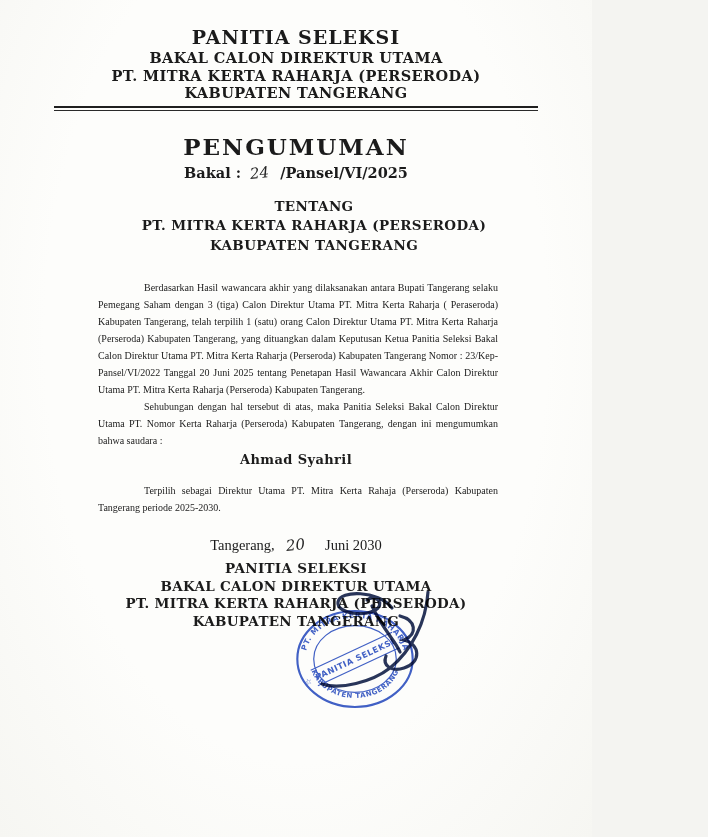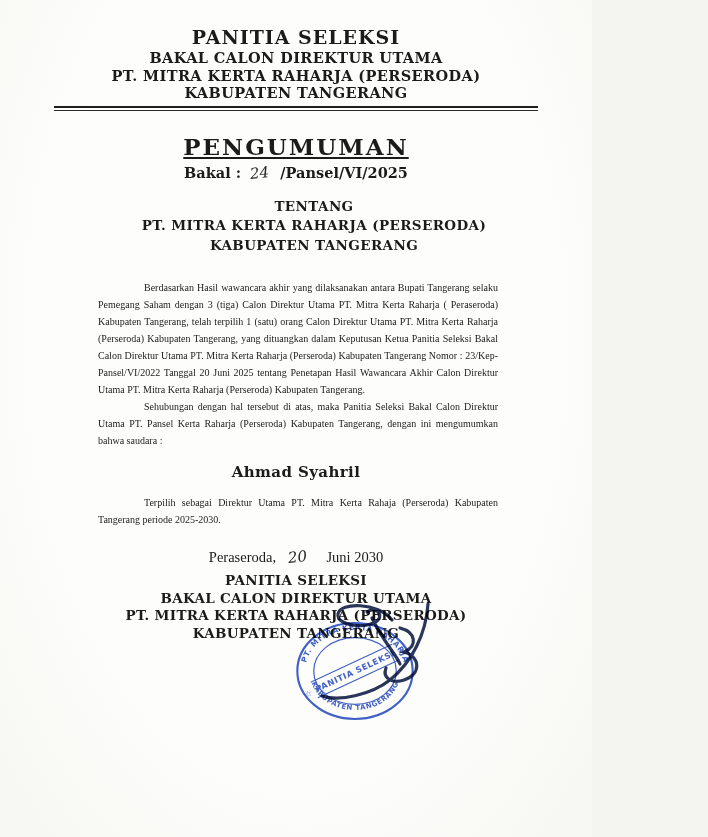--- a/index.html
+++ b/index.html
@@ -13,33 +13,33 @@
     position:relative;width:592px;height:837px;overflow:hidden;
     background:radial-gradient(ellipse at 50% 40%, #fdfdfb 60%, #f6f6f2 100%);
   }
   
   .letterhead{padding-top:26px;text-align:center;font-family:"DejaVu Serif", serif;font-weight:bold;}
   .lh-line1{font-size:19px;line-height:23px;letter-spacing:1px;}
   .lh-line{font-size:14.5px;line-height:17.5px;letter-spacing:.4px;}
   .rule{margin:4px 54px 0 54px;height:2px;border-top:2px solid #1f1f1f;border-bottom:1px solid #2a2a2a;}
   
   .doc-title{margin-top:22px;text-align:center;font-family:"DejaVu Serif", serif;
-    font-weight:bold;font-size:23px;line-height:28px;letter-spacing:2px;text-decoration:underline;}
+    font-weight:bold;font-size:23px;line-height:28px;letter-spacing:2px;}
   .nomor{margin-top:2px;text-align:center;font-size:14.5px;line-height:20px;font-weight:bold;font-family:"DejaVu Serif", serif;}
   .hand{display:inline-block;font-style:italic;font-weight:normal;font-family:"DejaVu Serif", serif;
     transform:rotate(-6deg);font-size:15px;color:#242424;}
   .nomor .hand{margin:0 6px 0 4px;}
   
   .subject{margin-top:14px;text-align:center;font-family:"DejaVu Serif", serif;font-weight:bold;
     font-size:13.5px;line-height:19.5px;letter-spacing:.4px;padding-left:36px;}
   
   .body-text{margin:24px 94px 0 98px;font-size:10px;line-height:17px;text-align:justify;}
   .body-text p{margin:0;text-indent:46px;}
-  .selected-name{margin-top:12px;text-align:center;font-family:"DejaVu Serif", serif;
-    font-weight:bold;font-size:15px;line-height:22px;letter-spacing:.4px;}
+  .selected-name{text-align:center;font-family:"DejaVu Serif", serif;
+    font-weight:bold;font-size:13px;line-height:22px;letter-spacing:.4px;}
   .para3{margin-top:11px;}
   
   .dateline{margin-top:18px;text-align:center;font-size:14.5px;line-height:22px;}
   .dateline .hand{margin:0 16px 0 8px;}
   
   .closing{position:relative;margin-top:4px;height:200px;}
   .closing-lines{text-align:center;font-family:"DejaVu Serif", serif;font-weight:bold;
     font-size:13.5px;line-height:17.5px;letter-spacing:.3px;}
   .role{text-align:center;font-family:"DejaVu Serif", serif;font-weight:bold;font-size:14px;line-height:17.5px;}
   .signer{margin-top:56px;text-align:center;font-family:"DejaVu Serif", serif;font-weight:bold;
@@ -71,31 +71,31 @@
   </div>
 
   <div class="subject">
     <div>TENTANG</div>
     <div>PT. MITRA KERTA RAHARJA (PERSERODA)</div>
     <div>KABUPATEN TANGERANG</div>
   </div>
 
   <div class="body-text">
     <p>Berdasarkan Hasil wawancara akhir yang dilaksanakan antara Bupati Tangerang selaku Pemegang Saham dengan 3 (tiga) Calon Direktur Utama PT. Mitra Kerta Raharja ( Peraseroda) Kabupaten Tangerang, telah terpilih 1 (satu) orang Calon Direktur Utama PT. Mitra Kerta Raharja (Perseroda) Kabupaten Tangerang, yang dituangkan dalam Keputusan Ketua Panitia Seleksi Bakal Calon Direktur Utama PT. Mitra Kerta Raharja (Perseroda) Kabupaten Tangerang Nomor : 23/Kep-Pansel/VI/2022 Tanggal 20 Juni 2025 tentang Penetapan Hasil Wawancara Akhir Calon Direktur Utama PT. Mitra Kerta Raharja (Perseroda) Kabupaten Tangerang.</p>
-    <p>Sehubungan dengan hal tersebut di atas, maka Panitia Seleksi Bakal Calon Direktur Utama PT. Pansel Kerta Raharja (Perseroda) Kabupaten Tangerang, dengan ini mengumumkan bahwa saudara :</p>
+    <p>Sehubungan dengan hal tersebut di atas, maka Panitia Seleksi Bakal Calon Direktur Utama PT. Nomor Kerta Raharja (Perseroda) Kabupaten Tangerang, dengan ini mengumumkan bahwa saudara :</p>
   </div>
 
   <div class="selected-name">Ahmad Syahril</div>
 
   <div class="body-text para3">
     <p>Terpilih sebagai Direktur Utama PT. Mitra Kerta Rahaja (Perseroda) Kabupaten Tangerang periode 2025-2030.</p>
   </div>
 
   <div class="dateline">
-    <span>Peraseroda,</span>
+    <span>Tangerang,</span>
     <span class="hand">20</span>
     <span>Juni 2030</span>
   </div>
 
   <div class="closing">
     <div class="closing-lines">
       <div>PANITIA SELEKSI</div>
       <div>BAKAL CALON DIREKTUR UTAMA</div>
       <div>PT. MITRA KERTA RAHARJA (PERSERODA)</div>
       <div>KABUPATEN TANGERANG</div>

